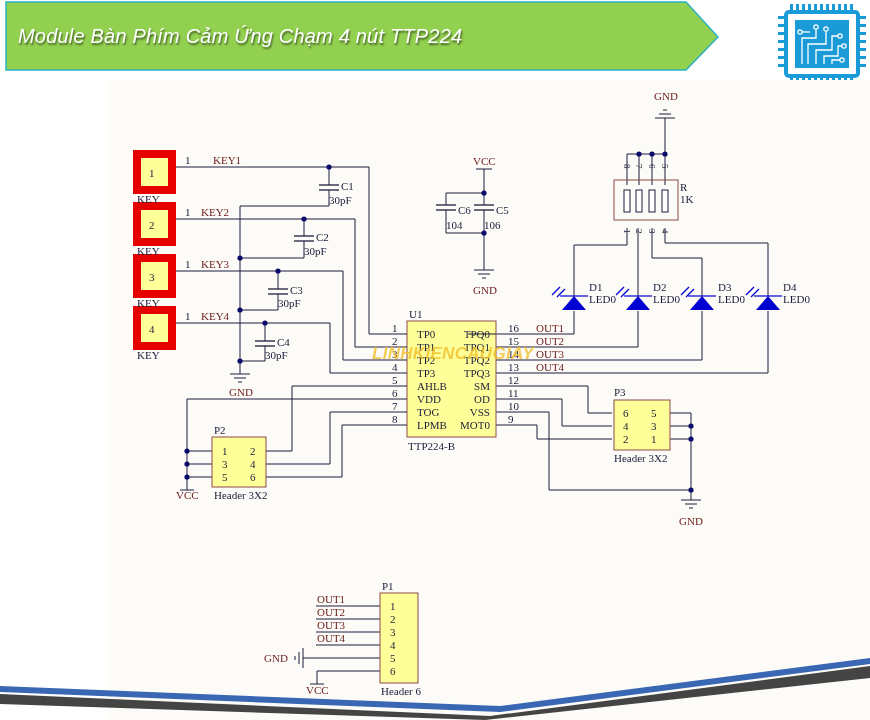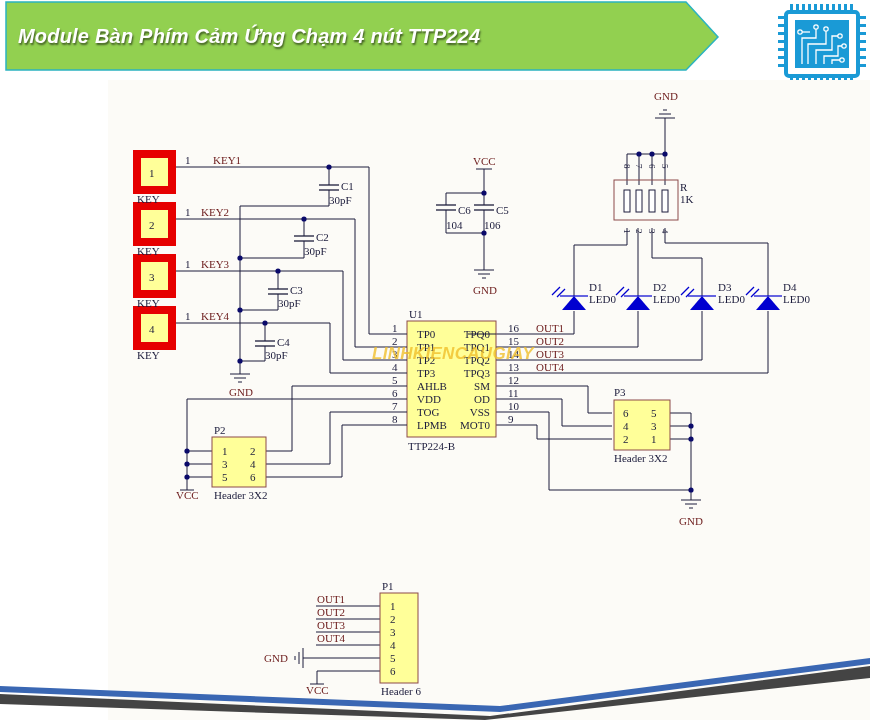--- a/index.html
+++ b/index.html
@@ -1,18 +1,18 @@
 <!DOCTYPE html>
 <html><head>
 <meta charset="utf-8">
 <style>
   html,body{margin:0;padding:0;}
   body{width:870px;height:720px;background:#ffffff;position:relative;overflow:hidden;font-family:"Liberation Serif",serif;}
   .banner{position:absolute;left:0;top:0;width:730px;height:74px;}
-  .banner-title{position:absolute;left:18px;top:25px;font-family:"Liberation Sans",sans-serif;font-style:italic;font-weight:bold;font-size:20px;color:#ffffff;text-shadow:1px 2px 2px rgba(0,0,0,0.55);letter-spacing:0.2px;}
+  .banner-title{position:absolute;left:18px;top:25px;font-family:"Liberation Sans",sans-serif;font-style:italic;font-weight:normal;font-size:20px;color:#ffffff;text-shadow:1px 2px 2px rgba(0,0,0,0.55);letter-spacing:0.2px;}
   .logo{position:absolute;left:776px;top:2px;width:92px;height:96px;}
   .logo-text{position:absolute;left:777px;top:87px;width:92px;text-align:center;font-family:"Liberation Sans",sans-serif;font-weight:bold;font-size:8.5px;color:#1a9ad6;}
   .sheet{position:absolute;left:108px;top:80px;width:762px;height:640px;background:#fcfbf7;}
   svg.sch{position:absolute;left:0;top:0;}
   .watermark{position:absolute;left:372px;top:344px;font-family:"Liberation Sans",sans-serif;font-style:italic;font-weight:bold;font-size:17px;color:rgba(240,190,40,0.78);letter-spacing:0.3px;text-align:right;}
 </style>
 </head>
 <body>
 
 <svg class="banner" width="730" height="74" viewBox="0 0 730 74">

